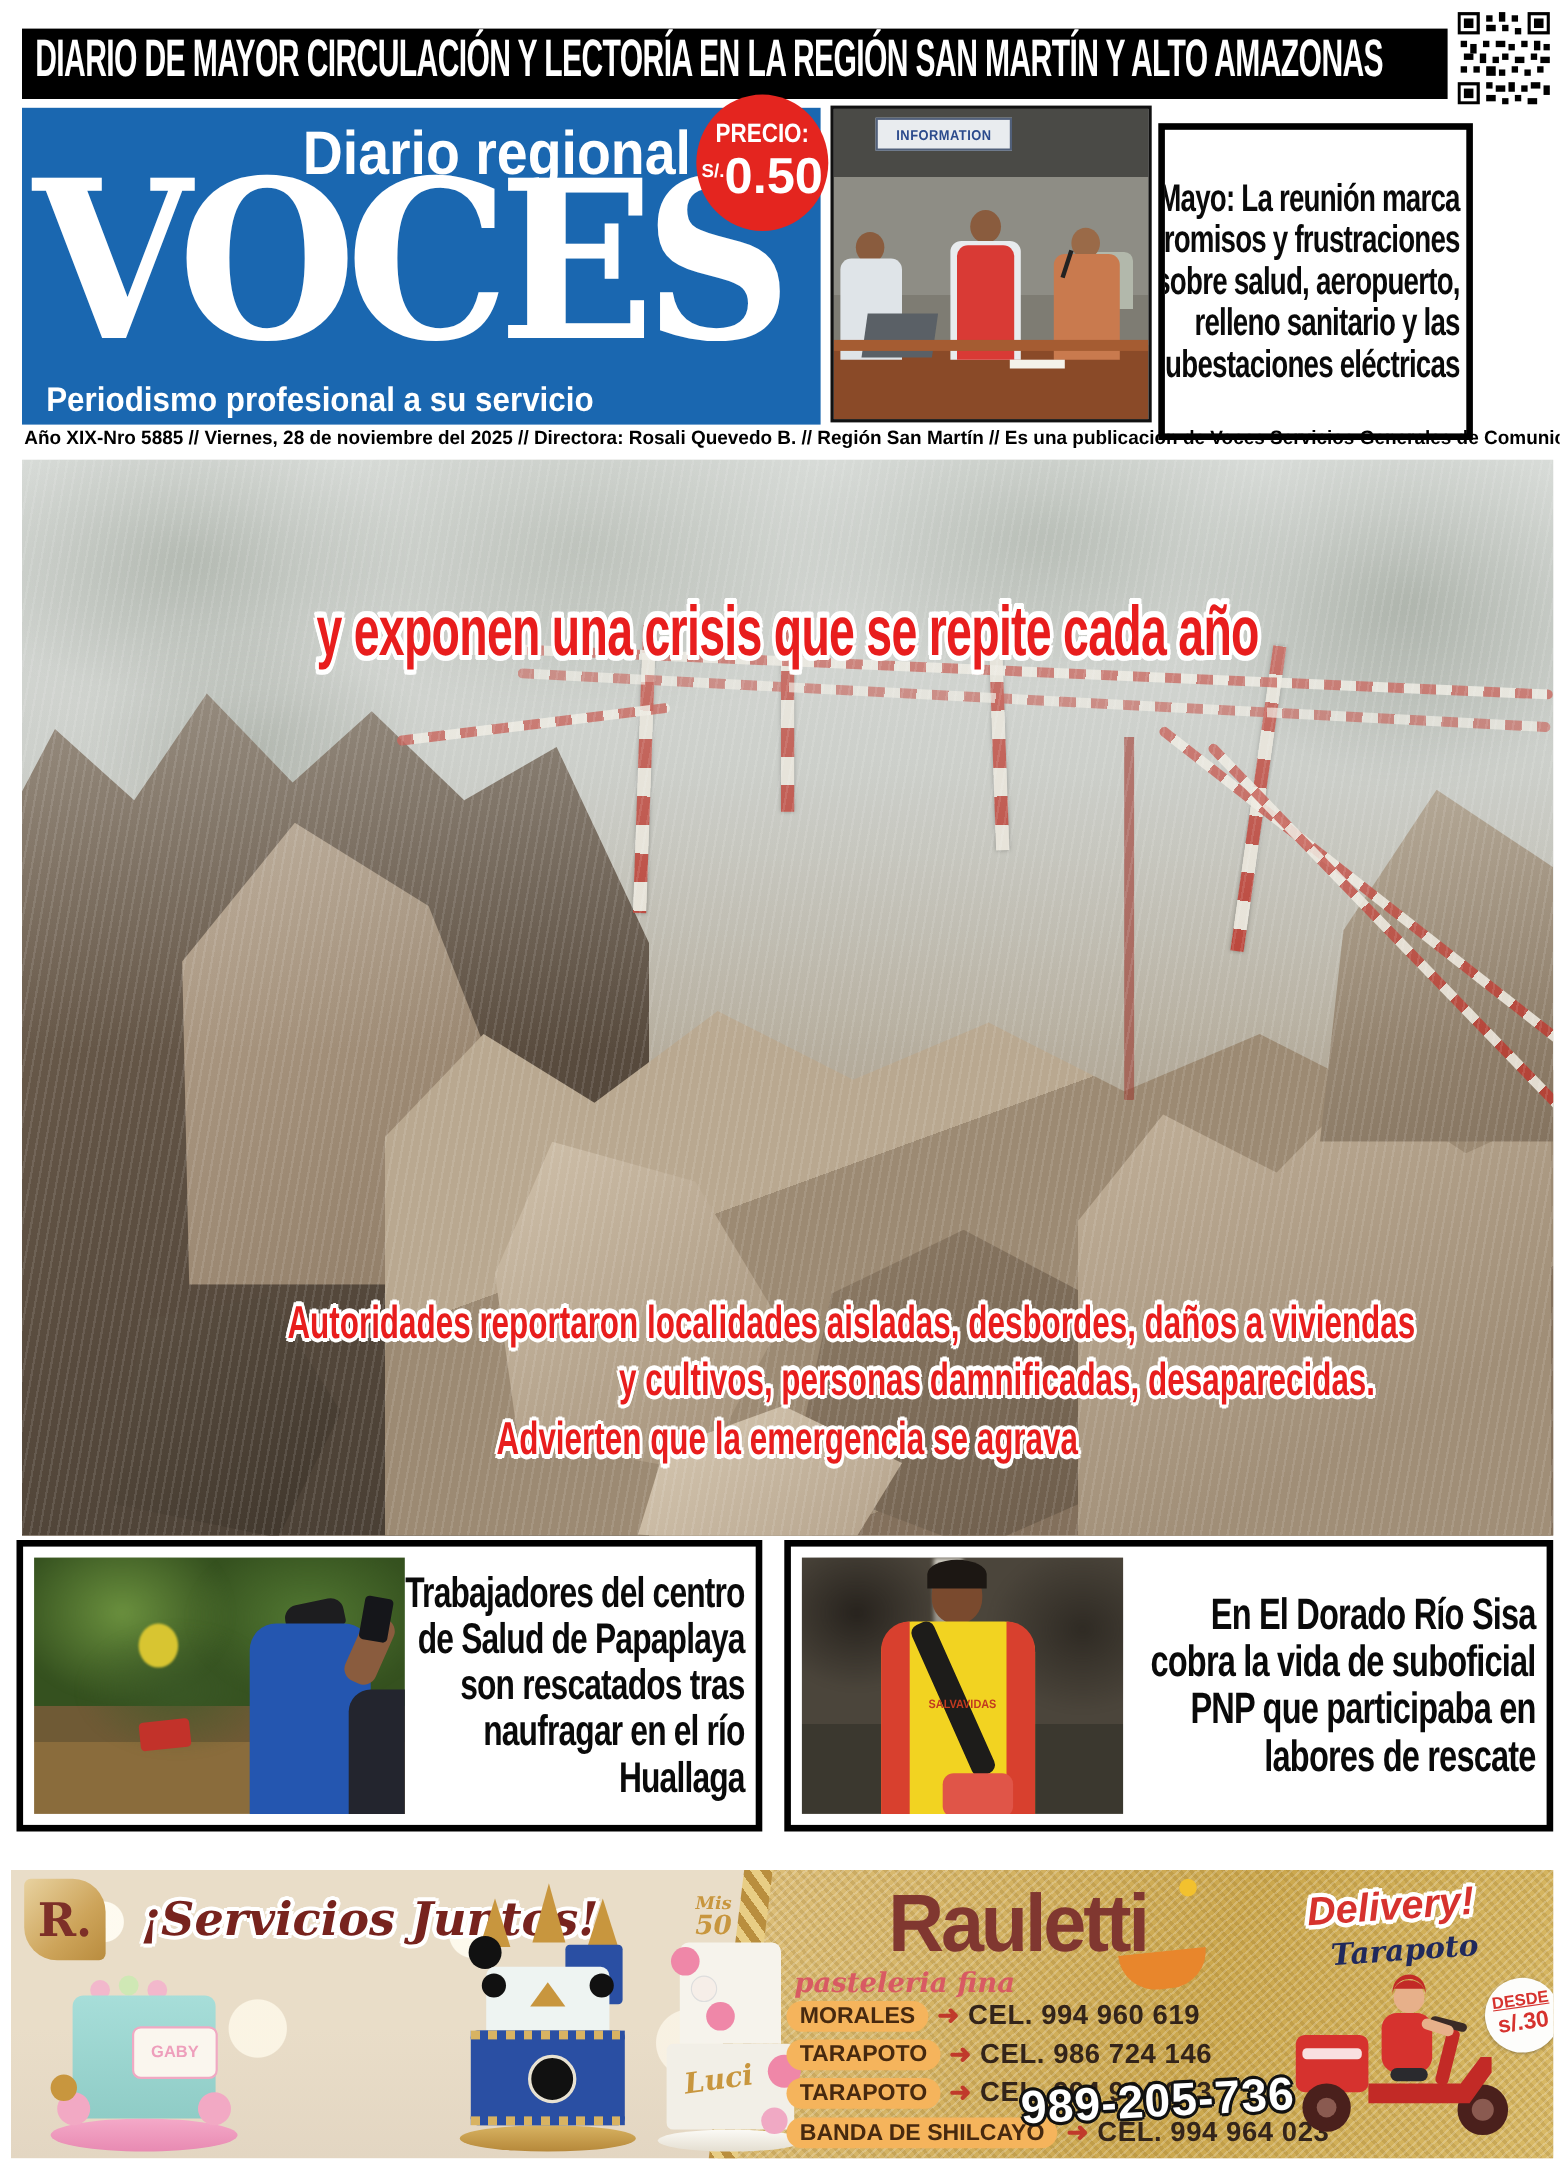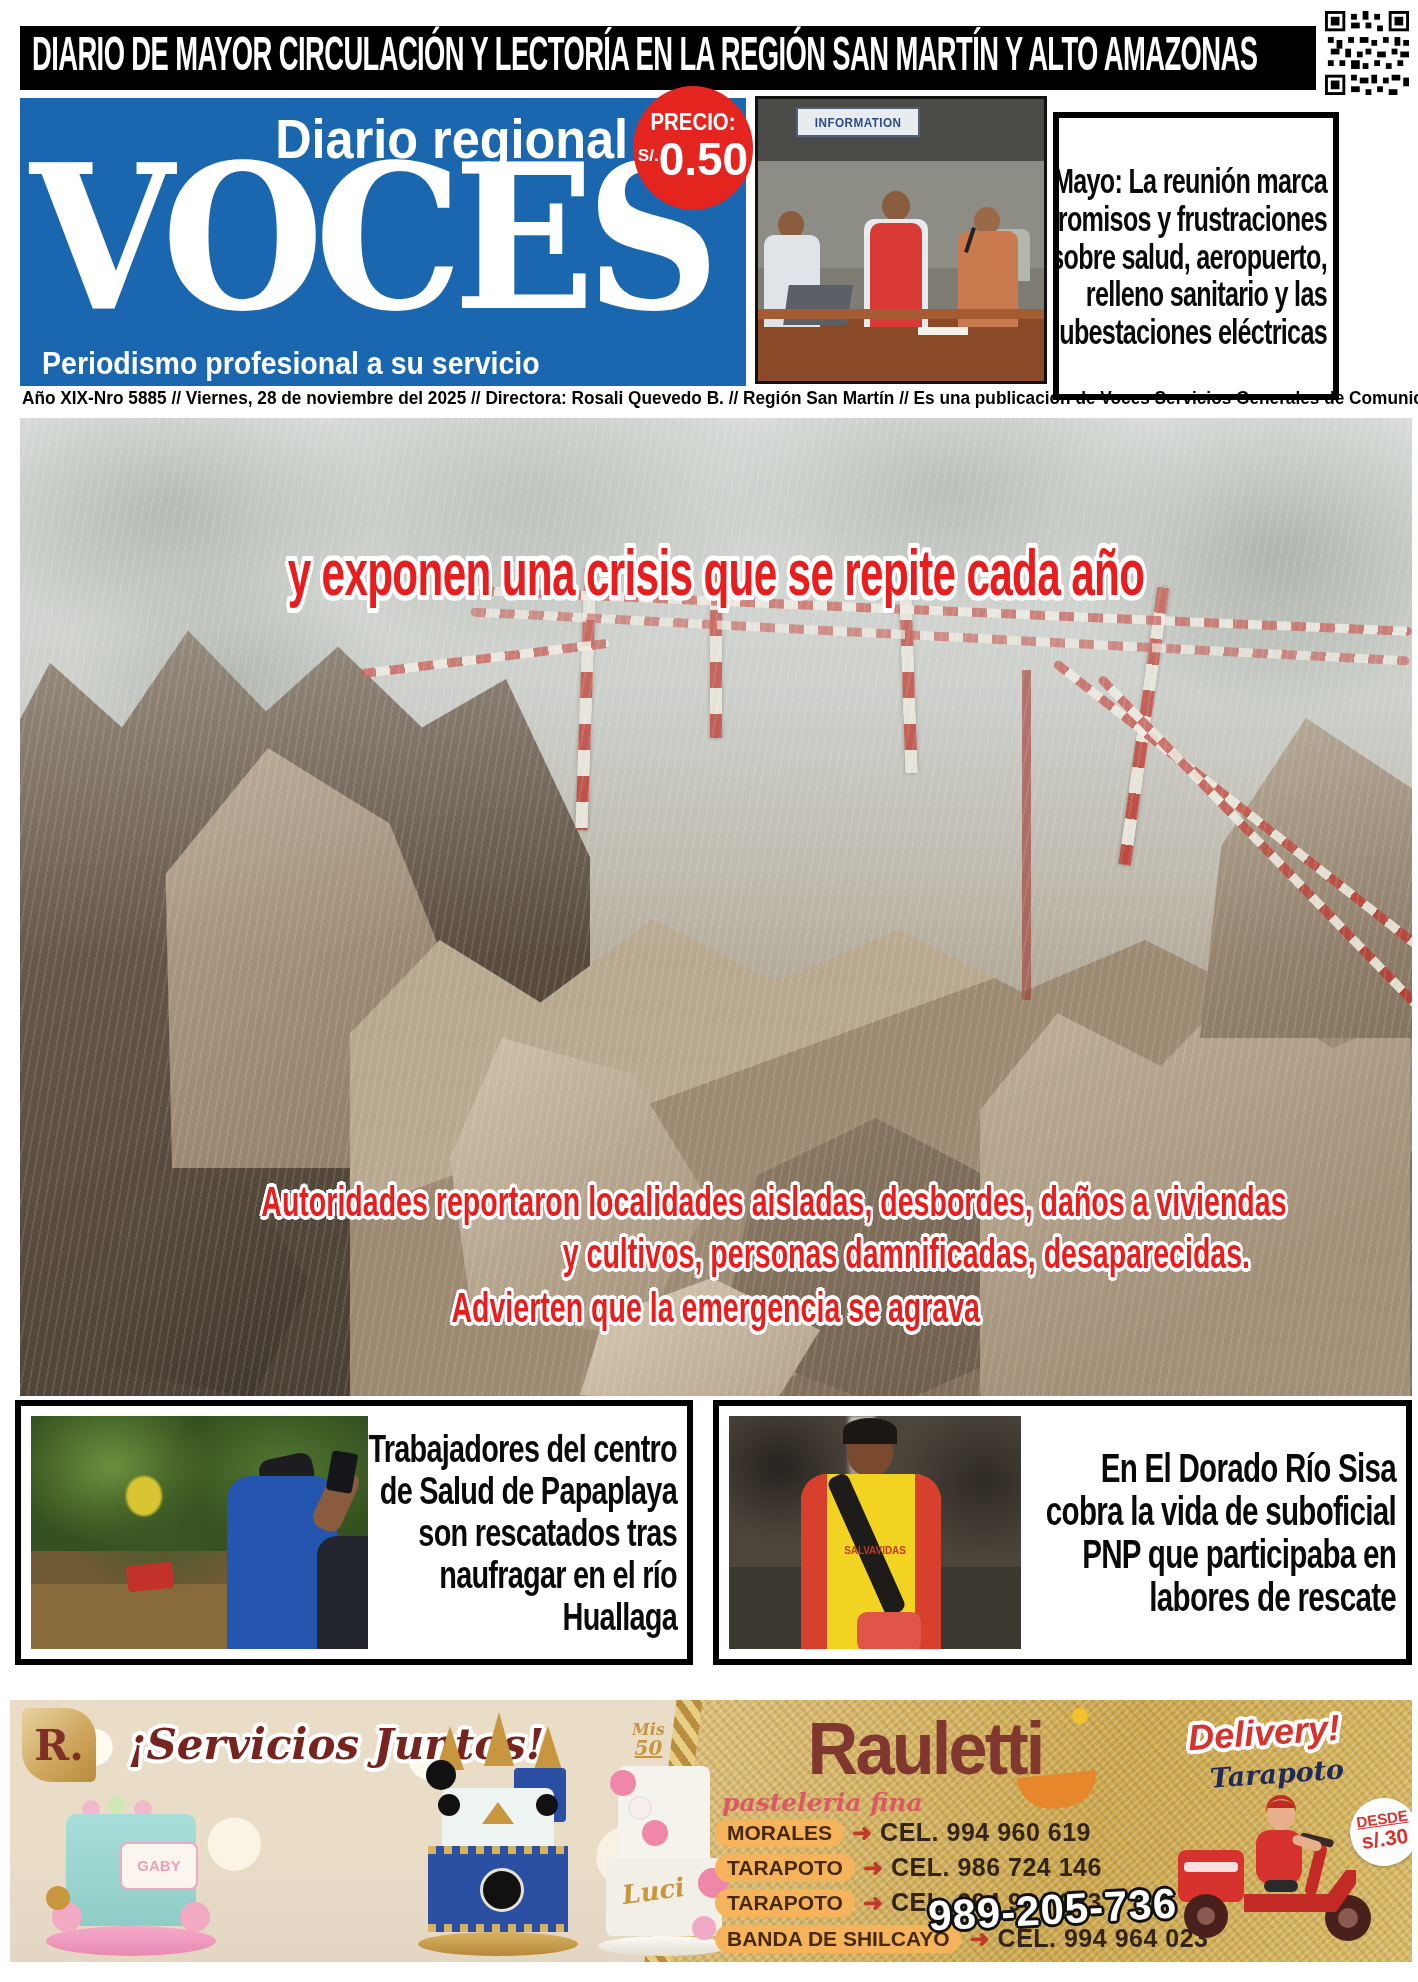--- a/index.html
+++ b/index.html
@@ -367,21 +367,21 @@
         <div class="abs" style="left:0;top:0;width:100%;height:8px;background:repeating-linear-gradient(90deg,#d8b362 0 8px,#2a4fa3 8px 16px);"></div>
         <div class="abs" style="left:52px;top:22px;width:38px;height:38px;border-radius:50%;background:#111;border:3px solid #e8e2d2;"></div>
         <div class="abs" style="left:0;bottom:0;width:100%;height:8px;background:repeating-linear-gradient(90deg,#d8b362 0 8px,#2a4fa3 8px 16px);"></div>
       </div>
       <div class="plate" style="width:160px;height:24px;background:linear-gradient(180deg,#d8b362,#b6883a);"></div>
     </div>
 
     <div class="cake" style="left:588px;width:132px;">
       <div class="abs" style="left:34px;top:-44px;font-family:'DejaVu Serif',serif;font-style:italic;font-weight:bold;font-size:16px;color:#c8963e;text-align:center;line-height:1;">
         <span>Mis</span><br>
-        <span style="font-size:20px;text-decoration:underline;">50</span>
+        <span style="font-size:24px;">50</span>
       </div>
       <div class="tier" style="width:92px;height:92px;border-radius:8px 8px 0 0;background:#f6f3ec;">
         <div class="abs" style="left:-8px;top:4px;width:26px;height:26px;border-radius:50%;background:#ef87a8;"></div>
         <div class="abs" style="left:10px;top:30px;width:22px;height:22px;border-radius:50%;background:#f6eee8;border:1px solid #ddd;"></div>
         <div class="abs" style="left:24px;top:54px;width:26px;height:26px;border-radius:50%;background:#ef87a8;"></div>
       </div>
       <div class="tier" style="width:116px;height:78px;border-radius:6px;background:#f2efe7;">
         <span class="abs" style="left:16px;top:18px;font-family:'DejaVu Serif',serif;font-style:italic;font-weight:bold;font-size:26px;color:#c8963e;transform:rotate(-8deg);">Luci</span>
         <div class="abs" style="right:-6px;top:10px;width:30px;height:30px;border-radius:50%;background:#ef87a8;"></div>
         <div class="abs" style="right:6px;bottom:-4px;width:24px;height:24px;border-radius:50%;background:#f0a9c4;"></div>

